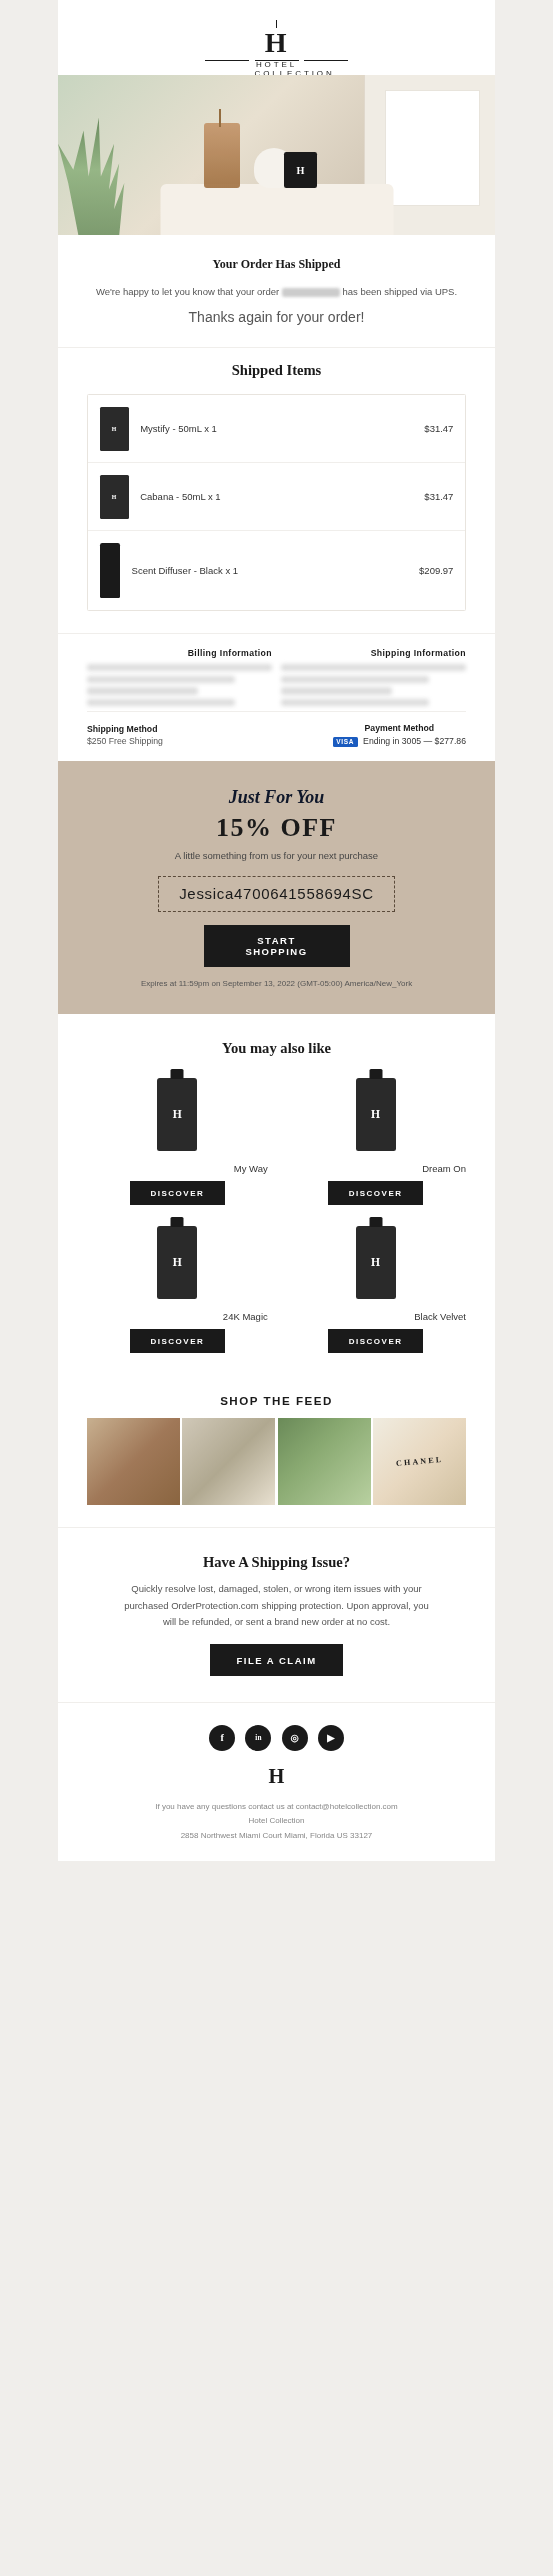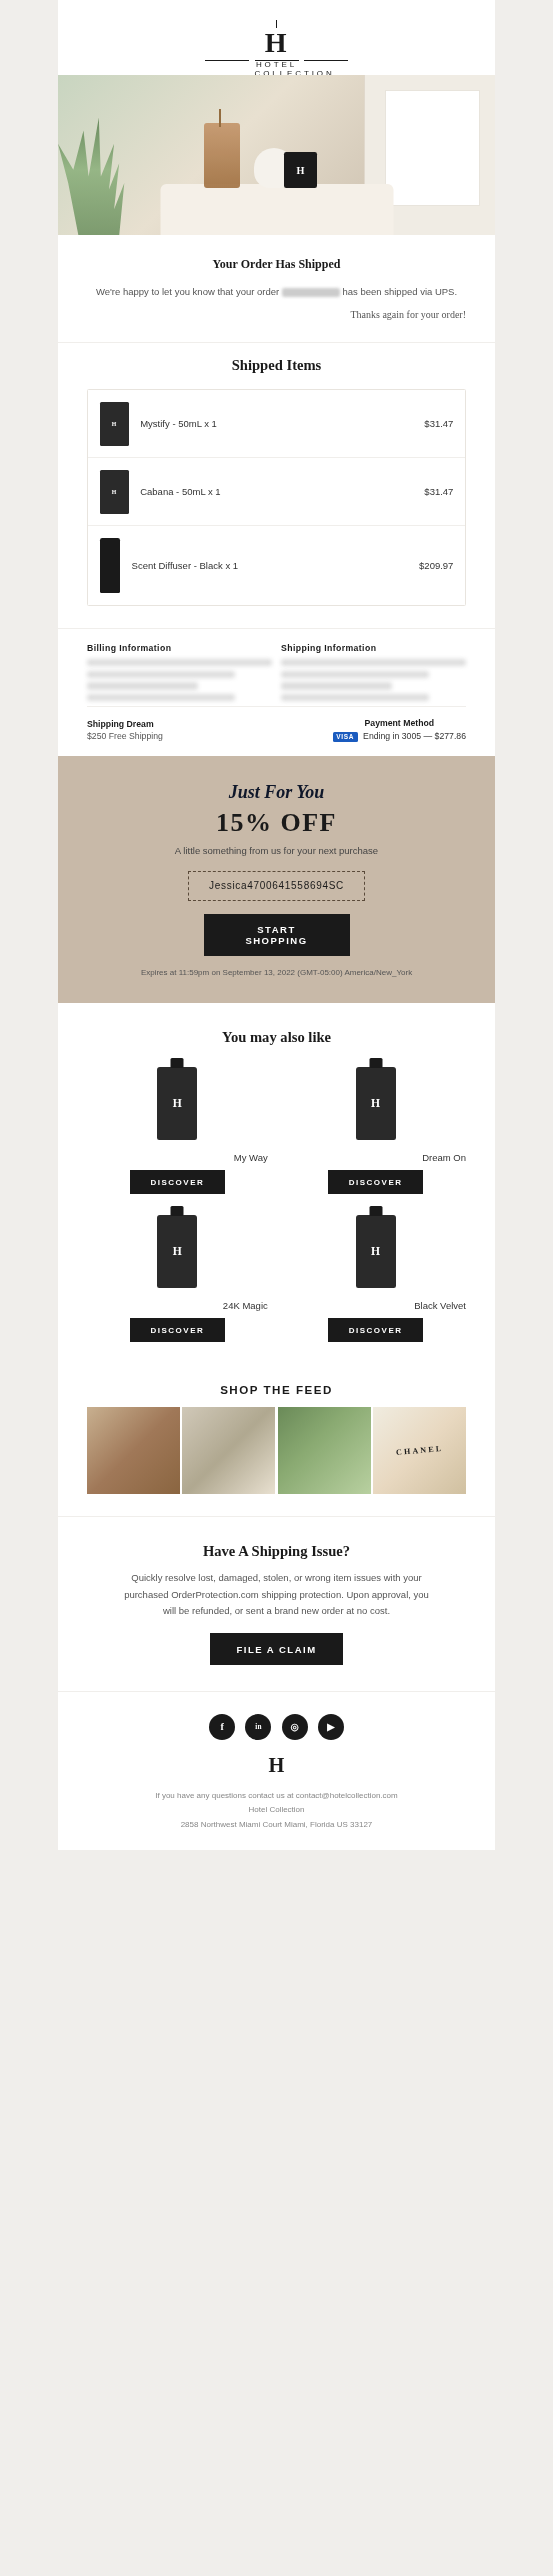--- a/index.html
+++ b/index.html
@@ -212,23 +212,23 @@
 
     .allow-text {
       text-align: center;
       font-family: Arial, sans-serif;
       font-size: 9.5px;
       color: #555;
       line-height: 1.7;
       margin-bottom: 5.8px;
     }
     .thanks-text {
-      text-align: right;
-      font-family: Liberation Serif, serif;
-      font-size: 10px;
+      text-align: center;
+      font-family: Liberation Sans, sans-serif;
+      font-size: 14px;
       color: #555;
       margin-top: 8.7px;
     }
 
     
     .shipped-items-section {
       background: #fff;
       padding: 14.6px 29px 22px;
       border-top: 0.7px solid #f0eeeb;
     }
@@ -289,20 +289,21 @@
     
     .info-section {
       background: #fff;
       padding: 14.6px 29px;
       border-top: 0.7px solid #f0eeeb;
     }
     .info-grid {
       display: grid;
       grid-template-columns: 1fr 1fr;
       gap: 9px;
+      text-align: right;
     }
     .info-col-title {
       font-family: Arial, sans-serif;
       font-size: 8.7px;
       font-weight: 700;
       color: #1a1a1a;
       margin-bottom: 5.8px;
       letter-spacing: 0.4px;
     }
     .info-blur-line {
@@ -383,21 +384,21 @@
       font-size: 9.5px;
       color: #444;
       margin: 7.3px 0 14.6px;
     }
     .promo-code-box {
       display: inline-block;
       border: 0.7px dashed #5a4a3a;
       background: transparent;
       padding: 8.7px 20.4px;
       font-family: Arial, sans-serif;
-      font-size: 10px;
+      font-size: 15px;
       color: #1a1a1a;
       letter-spacing: 0.7px;
       margin-bottom: 13px;
     }
     .shop-btn {
       display: block;
       background: #1a1a1a;
       color: #fff;
       font-family: Arial, sans-serif;
       font-size: 9.5px;
@@ -691,21 +692,21 @@
         <div class="info-col">
           <div class="info-col-title">Shipping Information</div>
           <div class="info-blur-line full"></div>
           <div class="info-blur-line medium"></div>
           <div class="info-blur-line short"></div>
           <div class="info-blur-line medium"></div>
         </div>
       </div>
       <div class="shipping-method-row">
         <div class="shipping-method-col">
-          <div class="shipping-method-label">Shipping Dream</div>
+          <div class="shipping-method-label">Shipping Method</div>
           <div class="shipping-method-value">$250 Free Shipping</div>
         </div>
         <div class="payment-method-col">
           <div class="shipping-method-label">Payment Method</div>
           <div class="payment-total">
             <span class="payment-card-badge">VISA</span>
             <span>Ending in 3005 — $277.86</span>
           </div>
         </div>
       </div>

